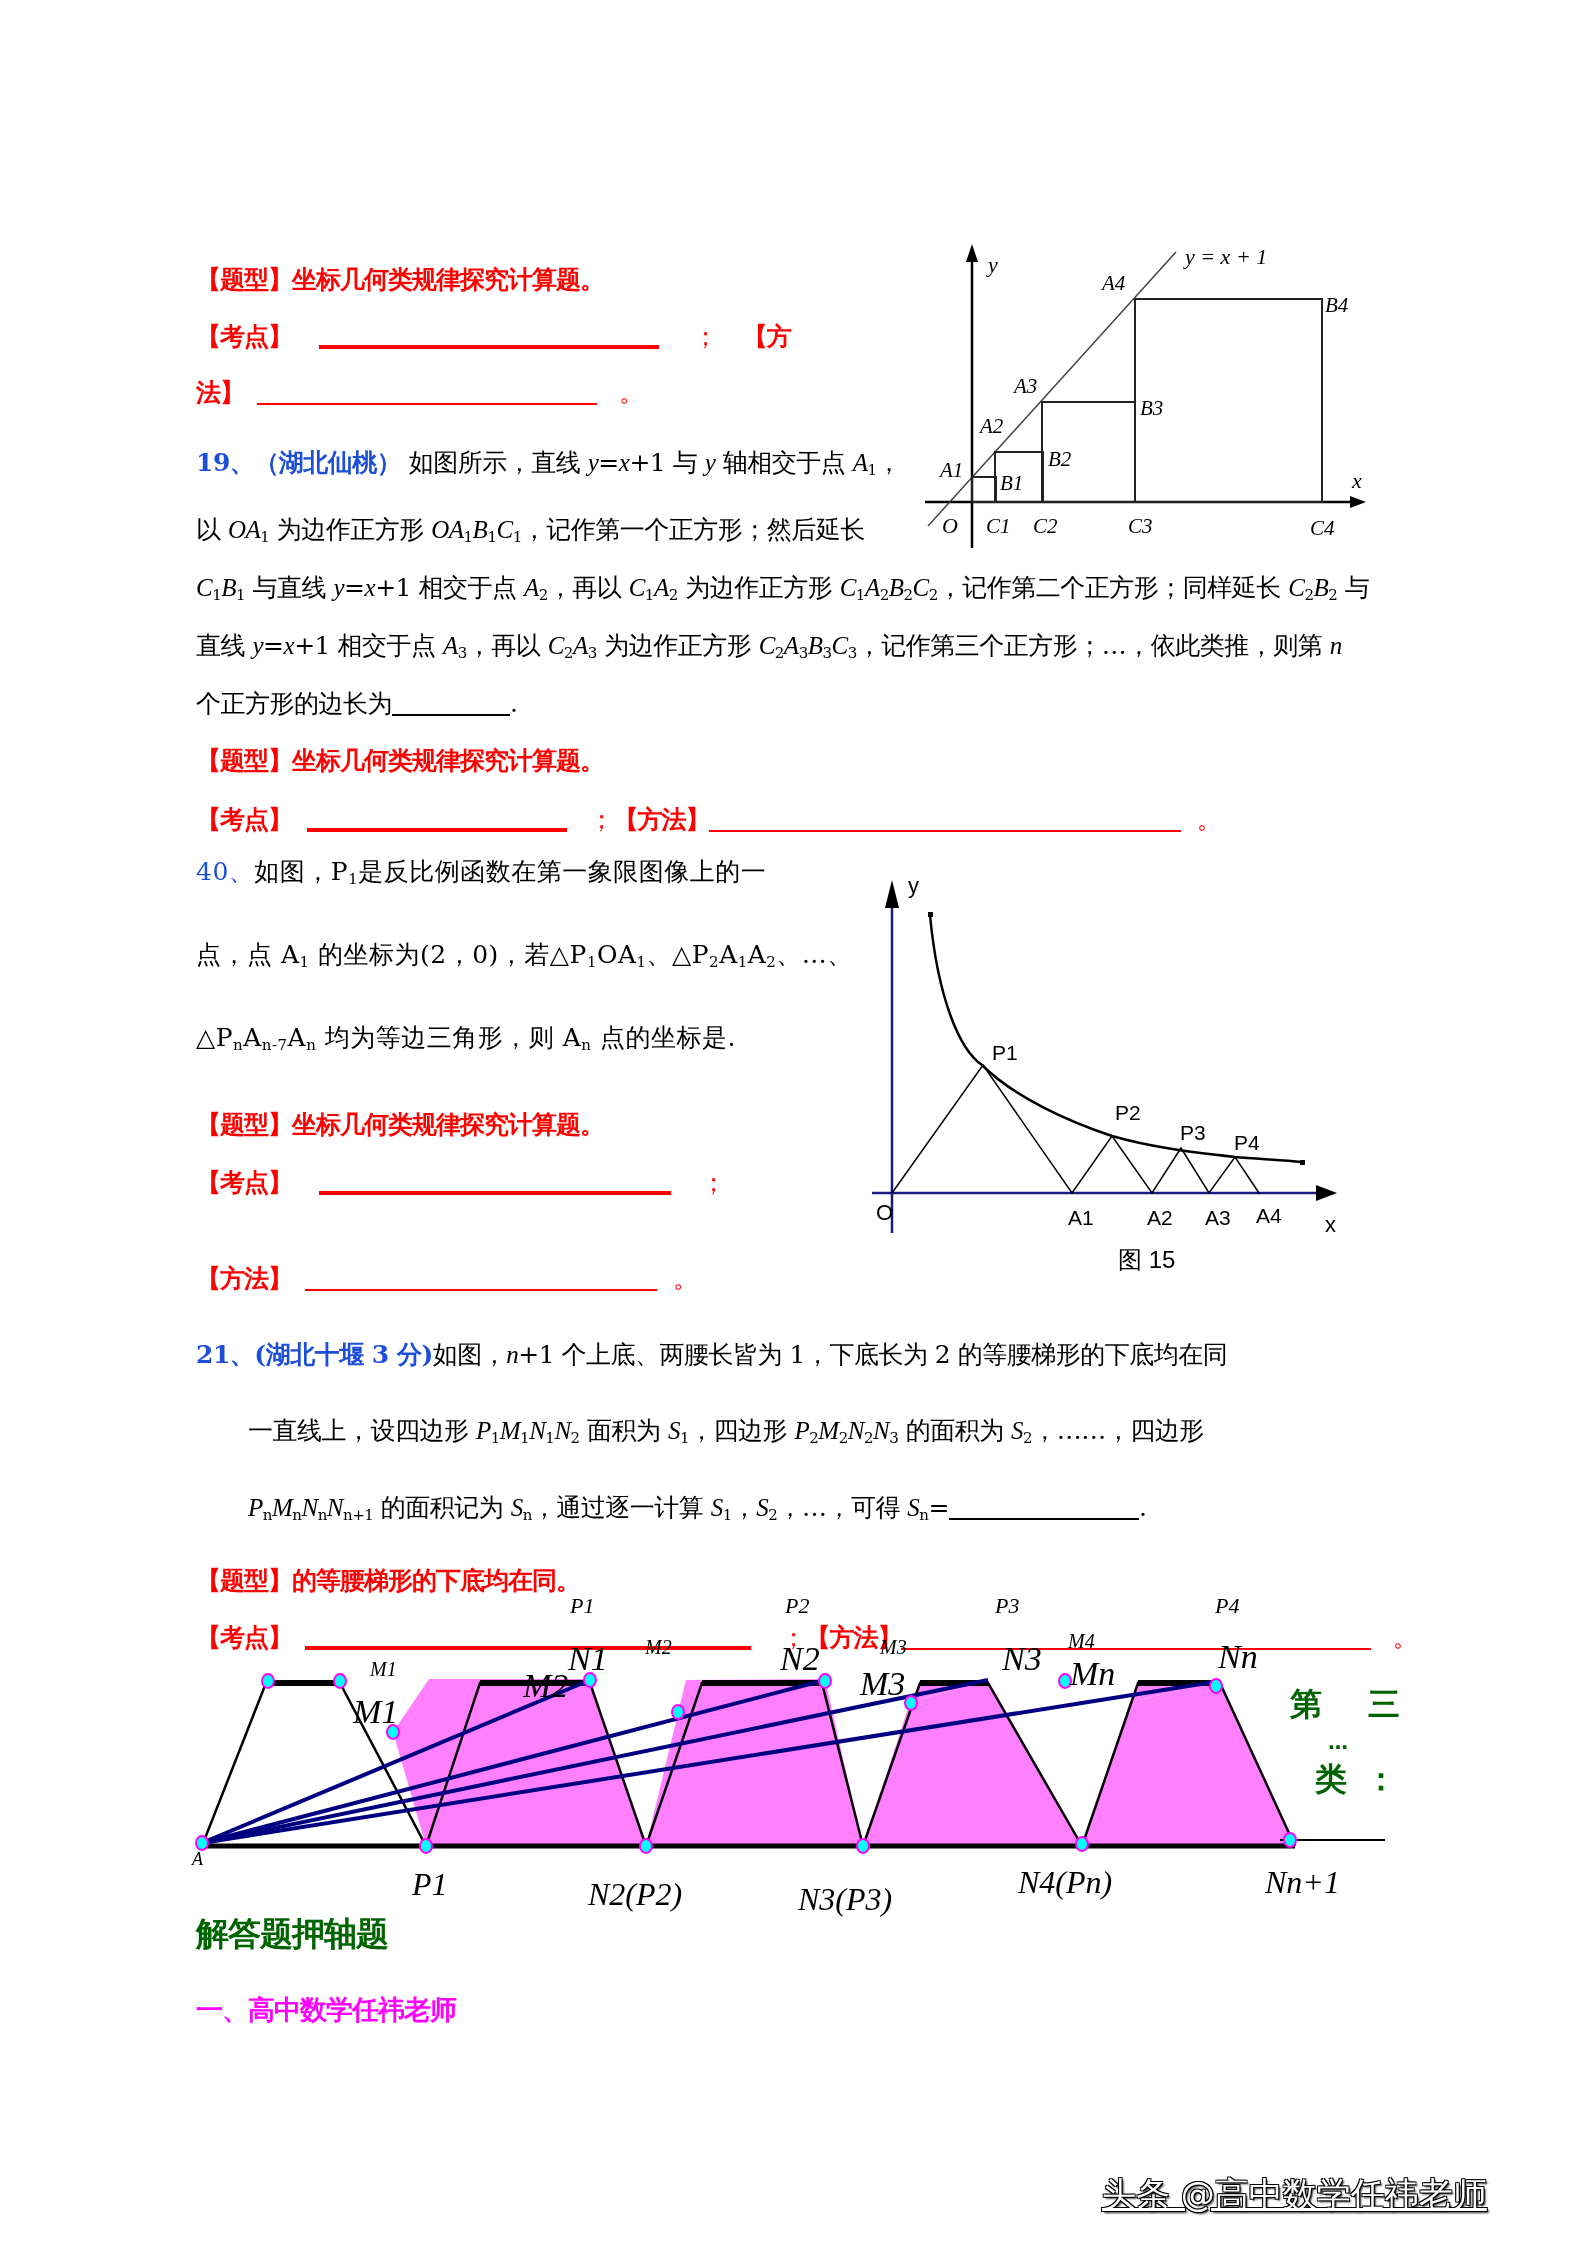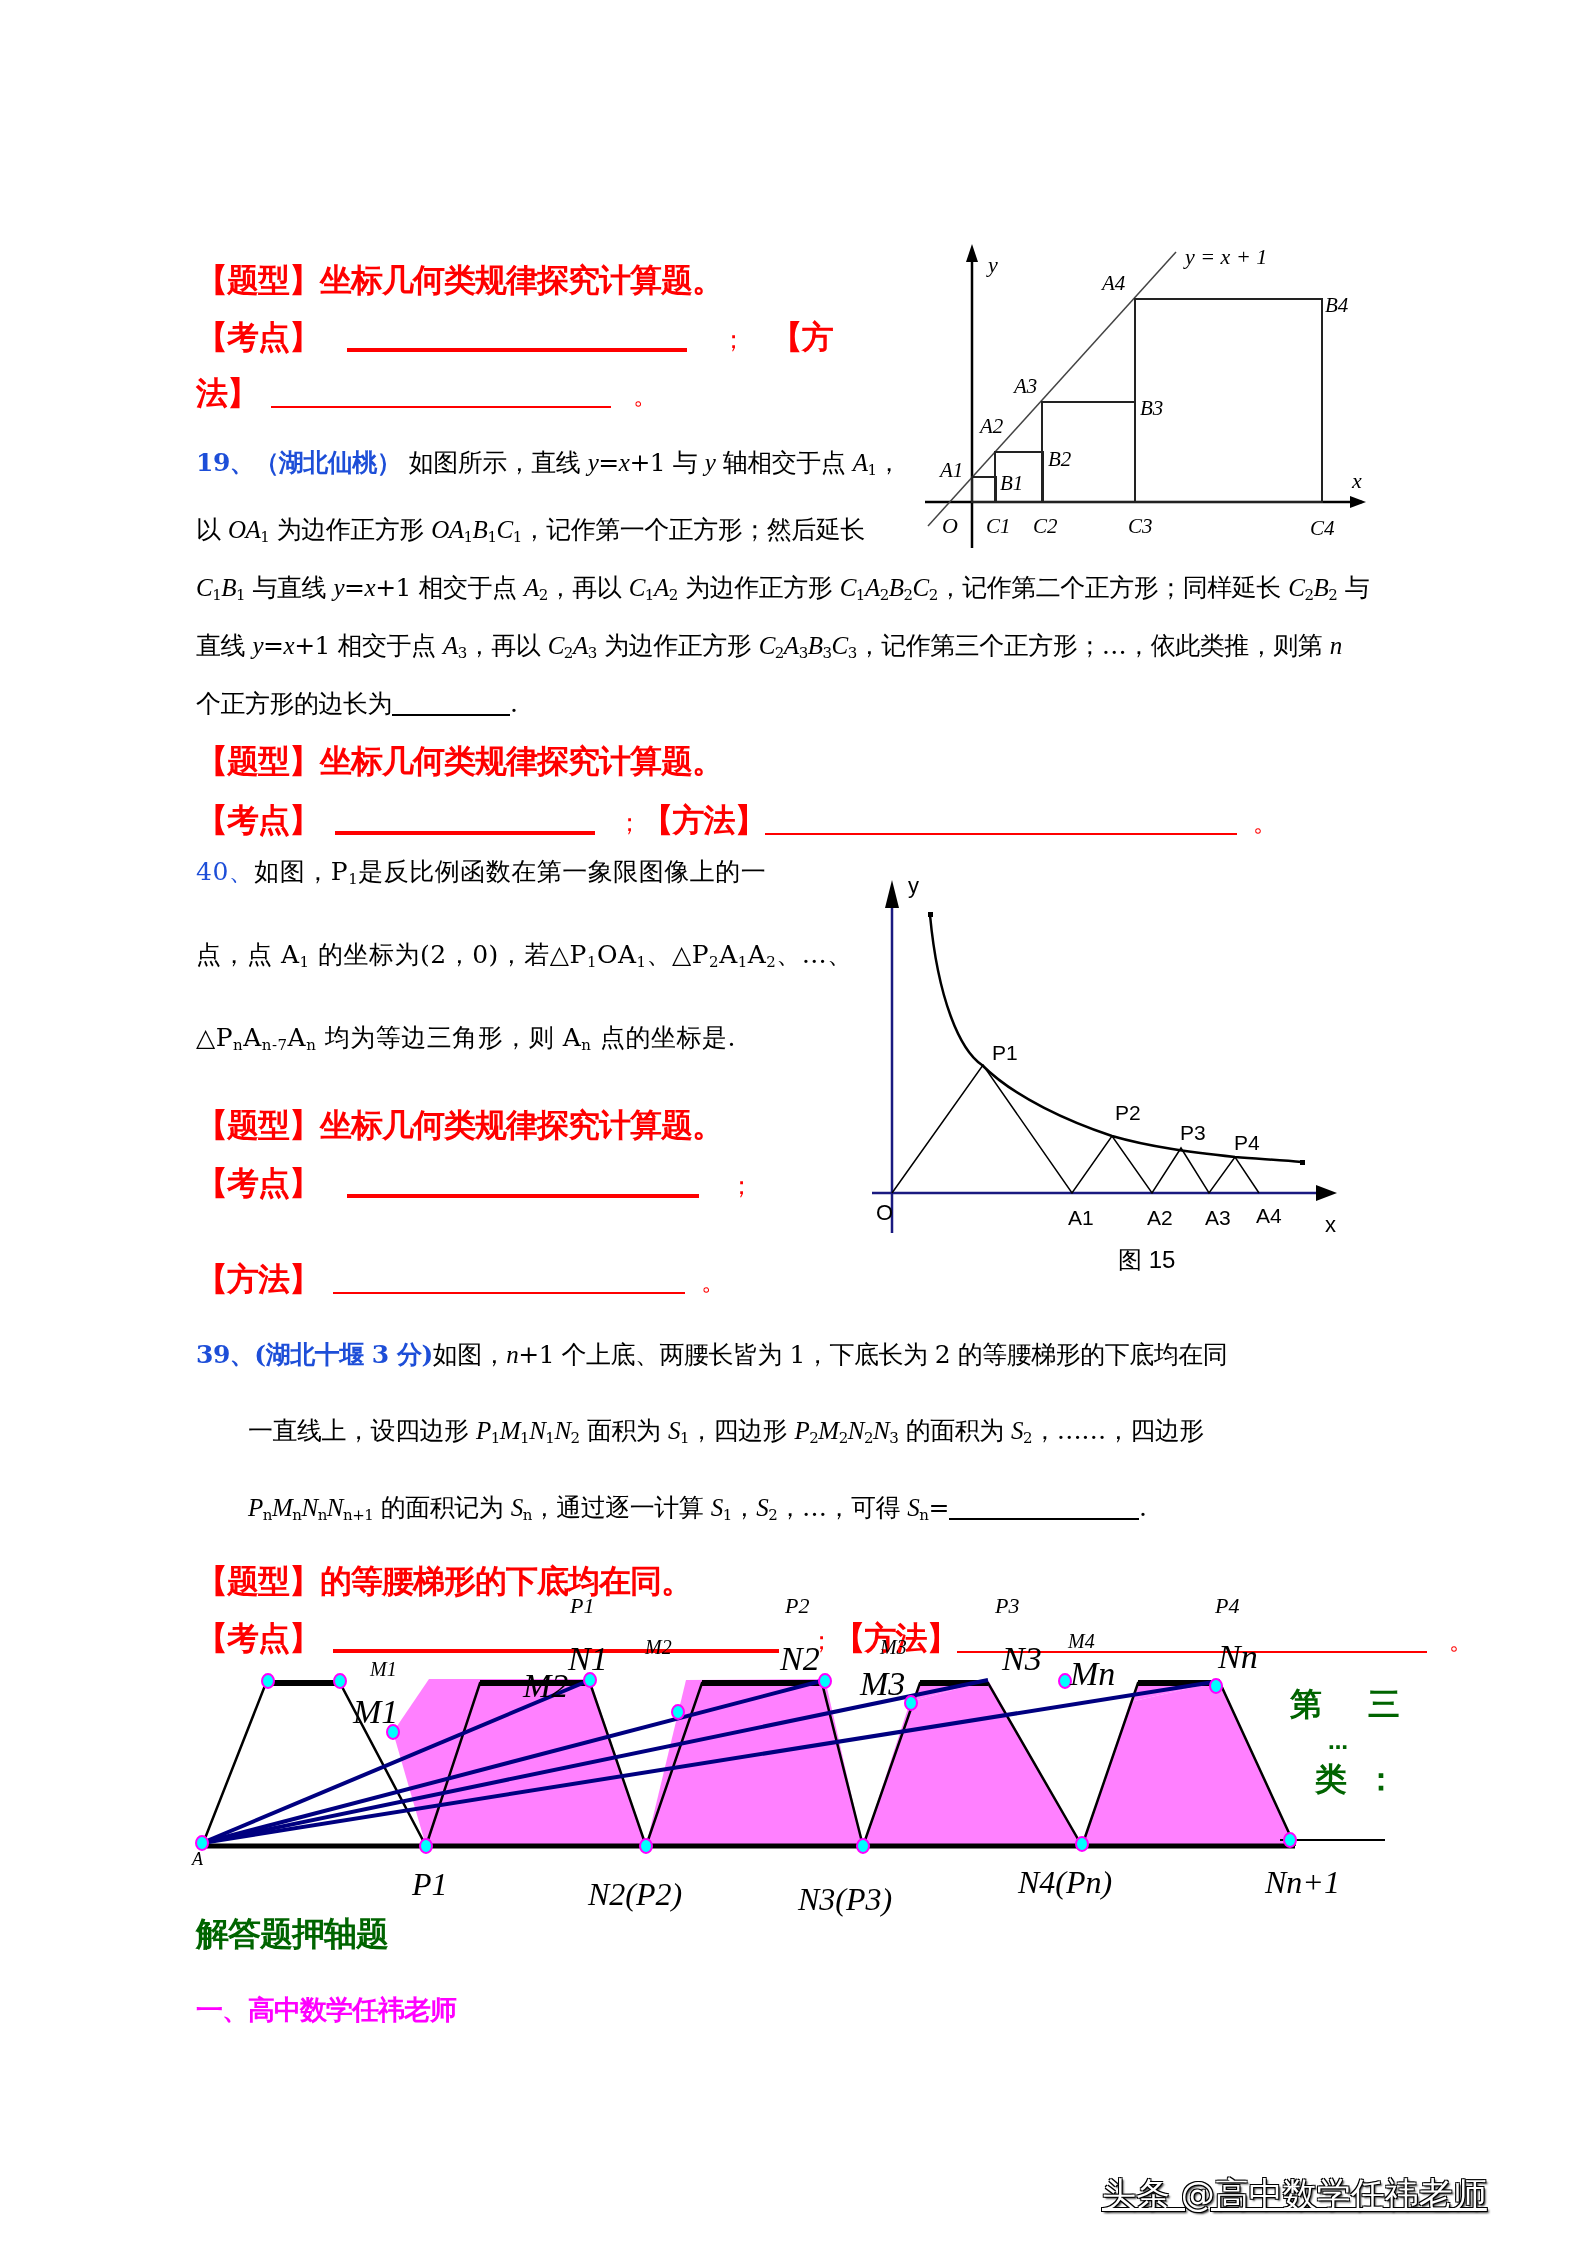--- a/index.html
+++ b/index.html
@@ -4,21 +4,21 @@
 <style>
   html, body { margin:0; padding:0; background:#ffffff; }
   body { width:1587px; height:2245px; position:relative; overflow:hidden;
          font-family:"DejaVu Serif","Liberation Serif",serif; color:#000; }
   .abs { position:absolute; white-space:nowrap; }
   .red { color:#ff0000; }
   .blue { color:#1d4ed8; }
   .green { color:#006400; }
   .magenta { color:#ff00ff; }
   .line { font-size:25px; line-height:30px; letter-spacing:-0.5px; }
-  .label { font-weight:bold; font-family:Liberation Sans, sans-serif; font-size:32px; letter-spacing:-1px; }
+  .label { font-weight:bold; font-family:Liberation Mono, monospace; font-size:25px; letter-spacing:-1px; }
   .blank-thick { display:inline-block; border-bottom:4px solid #ff0000; vertical-align:-4px; }
   .blank-thin { display:inline-block; border-bottom:2px solid #ff0000; vertical-align:-4px; }
   .blank-black { display:inline-block; border-bottom:2px solid #000; vertical-align:-4px; }
   i { font-style:italic; font-family:"Liberation Serif",serif; }
   sub { font-size:60%; vertical-align:-4px; line-height:0; }
   .heading { font-family:"DejaVu Sans","Liberation Sans",sans-serif; font-weight:bold; }
   svg text { font-family:"Liberation Serif",serif; }
   .sans-t { font-family:"Liberation Sans",sans-serif !important; }
   .wm { font-family:"DejaVu Sans","Liberation Sans",sans-serif; font-size:34px; color:#fff;
         text-shadow: -1px -1px 0 #000, 1px -1px 0 #000, -1px 1px 0 #000, 1px 1px 0 #000, 2px 2px 2px #333; }
@@ -144,21 +144,21 @@
   <text x="330" y="280" font-size="21" class="sans-t">P3</text>
   <text x="384" y="290" font-size="21" class="sans-t">P4</text>
   <text x="218" y="365" font-size="21" class="sans-t">A1</text>
   <text x="297" y="365" font-size="21" class="sans-t">A2</text>
   <text x="355" y="365" font-size="21" class="sans-t">A3</text>
   <text x="406" y="363" font-size="21" class="sans-t">A4</text>
   <text x="268" y="408" font-size="24" class="sans-t">图 15</text>
 </svg>
 
 <div class="abs line" style="left:196px; top:1340px;">
-  <span class="blue" style="font-weight:bold;">39、</span><span class="blue" style="font-weight:bold;">(湖北十堰 3 分)</span><span>如图，<i>n</i>+1 个上底、两腰长皆为 1，下底长为 2 的等腰梯形的下底均在同</span>
+  <span class="blue" style="font-weight:bold;">21、</span><span class="blue" style="font-weight:bold;">(湖北十堰 3 分)</span><span>如图，<i>n</i>+1 个上底、两腰长皆为 1，下底长为 2 的等腰梯形的下底均在同</span>
 </div>
 <div class="abs line" style="left:248px; top:1416px;">
   一直线上，设四边形 <i>P</i><sub>1</sub><i>M</i><sub>1</sub><i>N</i><sub>1</sub><i>N</i><sub>2</sub> 面积为 <i>S</i><sub>1</sub>，四边形 <i>P</i><sub>2</sub><i>M</i><sub>2</sub><i>N</i><sub>2</sub><i>N</i><sub>3</sub> 的面积为 <i>S</i><sub>2</sub>，……，四边形
 </div>
 <div class="abs line" style="left:248px; top:1493px;">
   <i>P</i><sub>n</sub><i>M</i><sub>n</sub><i>N</i><sub>n</sub><i>N</i><sub>n+1</sub> 的面积记为 <i>S</i><sub>n</sub>，通过逐一计算 <i>S</i><sub>1</sub>，<i>S</i><sub>2</sub>，…，可得 <i>S</i><sub>n</sub>=<span class="blank-black" style="width:190px;"></span><span>.</span>
 </div>
 
 <div class="abs line" style="left:196px; top:1566px;">
   <span class="label red">【题型】</span><span class="label red">的等腰梯形的下底均在同。</span>

